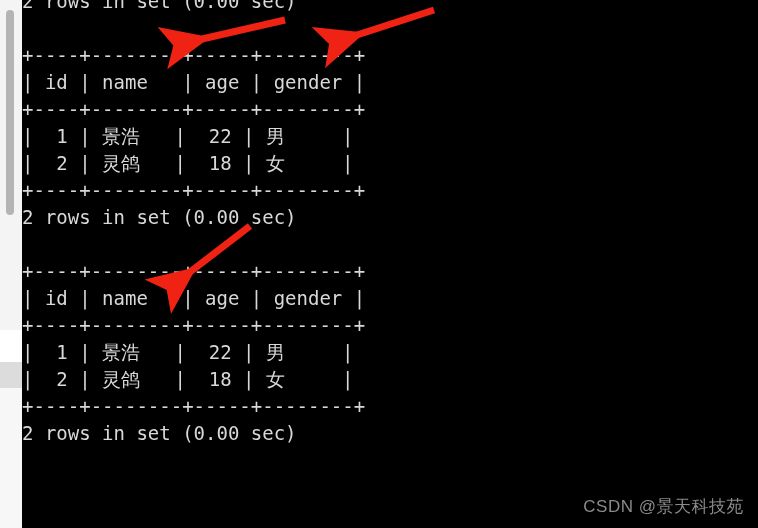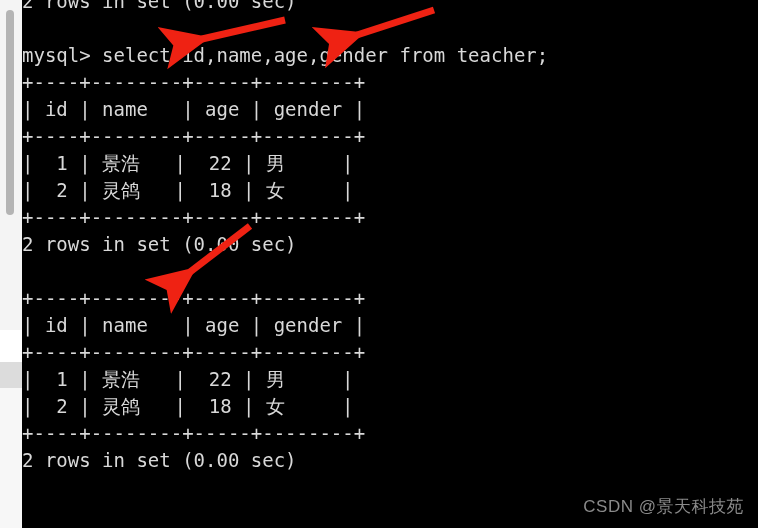--- a/index.html
+++ b/index.html
@@ -112,21 +112,20 @@
     <div class="band band-white"></div>
     <div class="band band-gray2"></div>
     <div class="band band-light2"></div>
     <div class="scroll-thumb"></div>
   </div>
 
   <div id="terminal">
     <div id="term-lines">
         <div class="line">2 rows in set (0.00 sec)</div>
         <div class="line blank"> </div>
-        <div class="line">mysql&gt; select id,name,age,gender from teacher;</div>
         <div class="line">+----+--------+-----+--------+</div>
         <div class="line">| id | name   | age | gender |</div>
         <div class="line">+----+--------+-----+--------+</div>
         <div class="line">|  1 | 景浩   |  22 | 男     |</div>
         <div class="line">|  2 | 灵鸽   |  18 | 女     |</div>
         <div class="line">+----+--------+-----+--------+</div>
         <div class="line">2 rows in set (0.00 sec)</div>
         <div class="line blank"> </div>
         <div class="line">+----+--------+-----+--------+</div>
         <div class="line">| id | name   | age | gender |</div>

